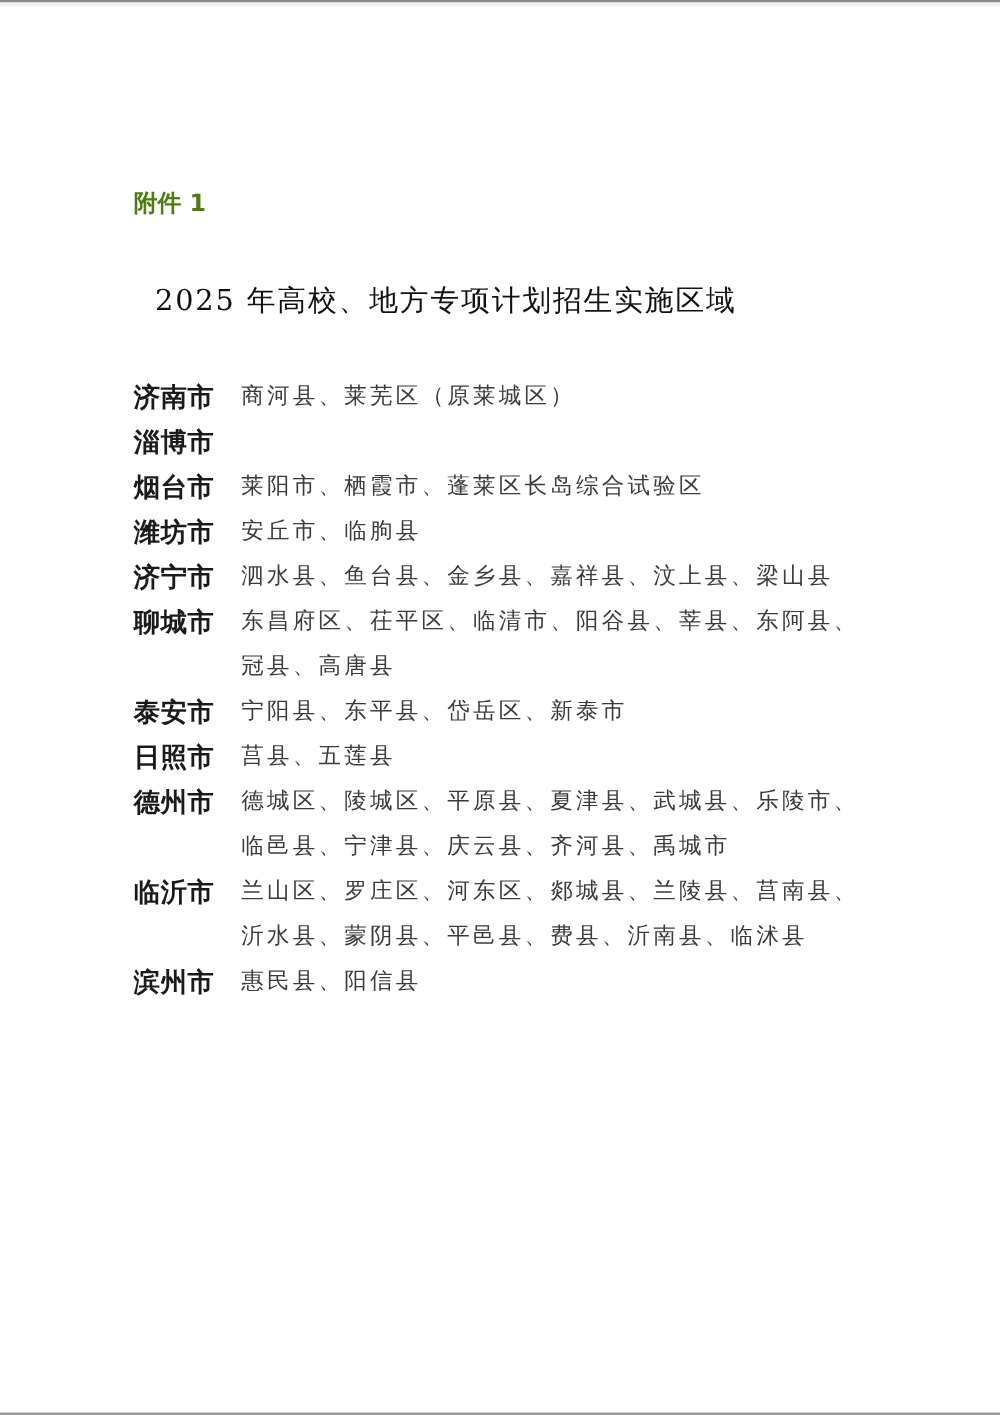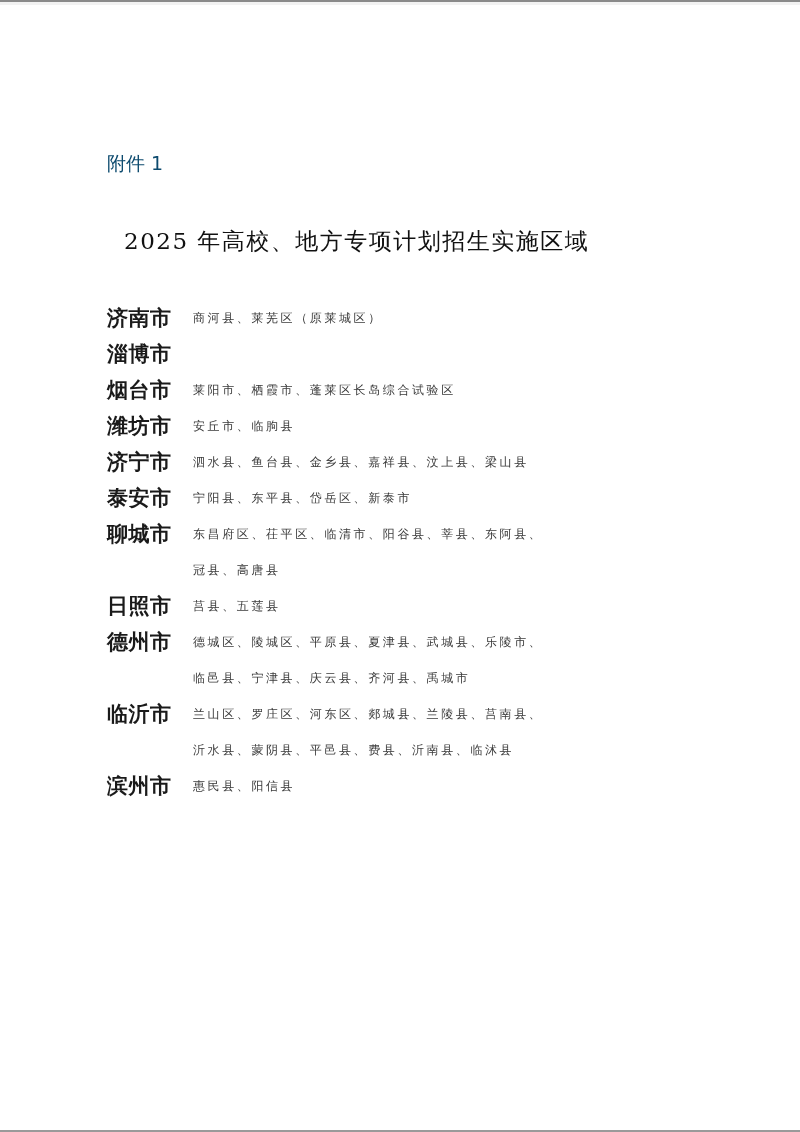--- a/index.html
+++ b/index.html
@@ -32,22 +32,23 @@
       left: 0; bottom: 0;
       width: 800px; height: 2px;
       background: #9a9a9a;
     }
     .attachment-label {
       position: absolute;
       left: 107px;
       top: 150px;
       font-size: 19px;
       line-height: 26px;
-      color: #0c4a6e;
+      color: #4d7c0f;
       letter-spacing: 0px;
+      font-weight: bold;
     }
     .doc-title {
       position: absolute;
       left: 124px;
       top: 224px;
       width: 560px;
       font-size: 23px;
       line-height: 34px;
       font-family: "DejaVu Serif", "Liberation Serif", serif;
       color: #111111;
@@ -67,22 +68,22 @@
     .city {
       flex: 0 0 86px;
       font-size: 21px;
       font-weight: bold;
       line-height: 36px;
       color: #1a1a1a;
       letter-spacing: 0.5px;
     }
     .counties {
       flex: 1 1 auto;
-      font-family: Liberation Sans, sans-serif;
-      font-size: 12px;
+      font-family: Liberation Mono, monospace;
+      font-size: 18px;
       line-height: 36px;
       color: #3a3a3a;
       letter-spacing: 2.6px;
       max-width: 510px;
     }
     .counties .line {
       display: block;
       white-space: nowrap;
     }
   </style>
@@ -118,30 +119,30 @@
       <span class="line">安丘市、临朐县</span>
     </div>
   </div>
   <div class="region-row">
     <div class="city">济宁市</div>
     <div class="counties">
       <span class="line">泗水县、鱼台县、金乡县、嘉祥县、汶上县、梁山县</span>
     </div>
   </div>
   <div class="region-row">
-    <div class="city">泰安市</div>
-    <div class="counties">
-      <span class="line">宁阳县、东平县、岱岳区、新泰市</span>
-    </div>
-  </div>
-  <div class="region-row">
     <div class="city">聊城市</div>
     <div class="counties">
       <span class="line">东昌府区、茌平区、临清市、阳谷县、莘县、东阿县、</span>
       <span class="line">冠县、高唐县</span>
+    </div>
+  </div>
+  <div class="region-row">
+    <div class="city">泰安市</div>
+    <div class="counties">
+      <span class="line">宁阳县、东平县、岱岳区、新泰市</span>
     </div>
   </div>
   <div class="region-row">
     <div class="city">日照市</div>
     <div class="counties">
       <span class="line">莒县、五莲县</span>
     </div>
   </div>
   <div class="region-row">
     <div class="city">德州市</div>

